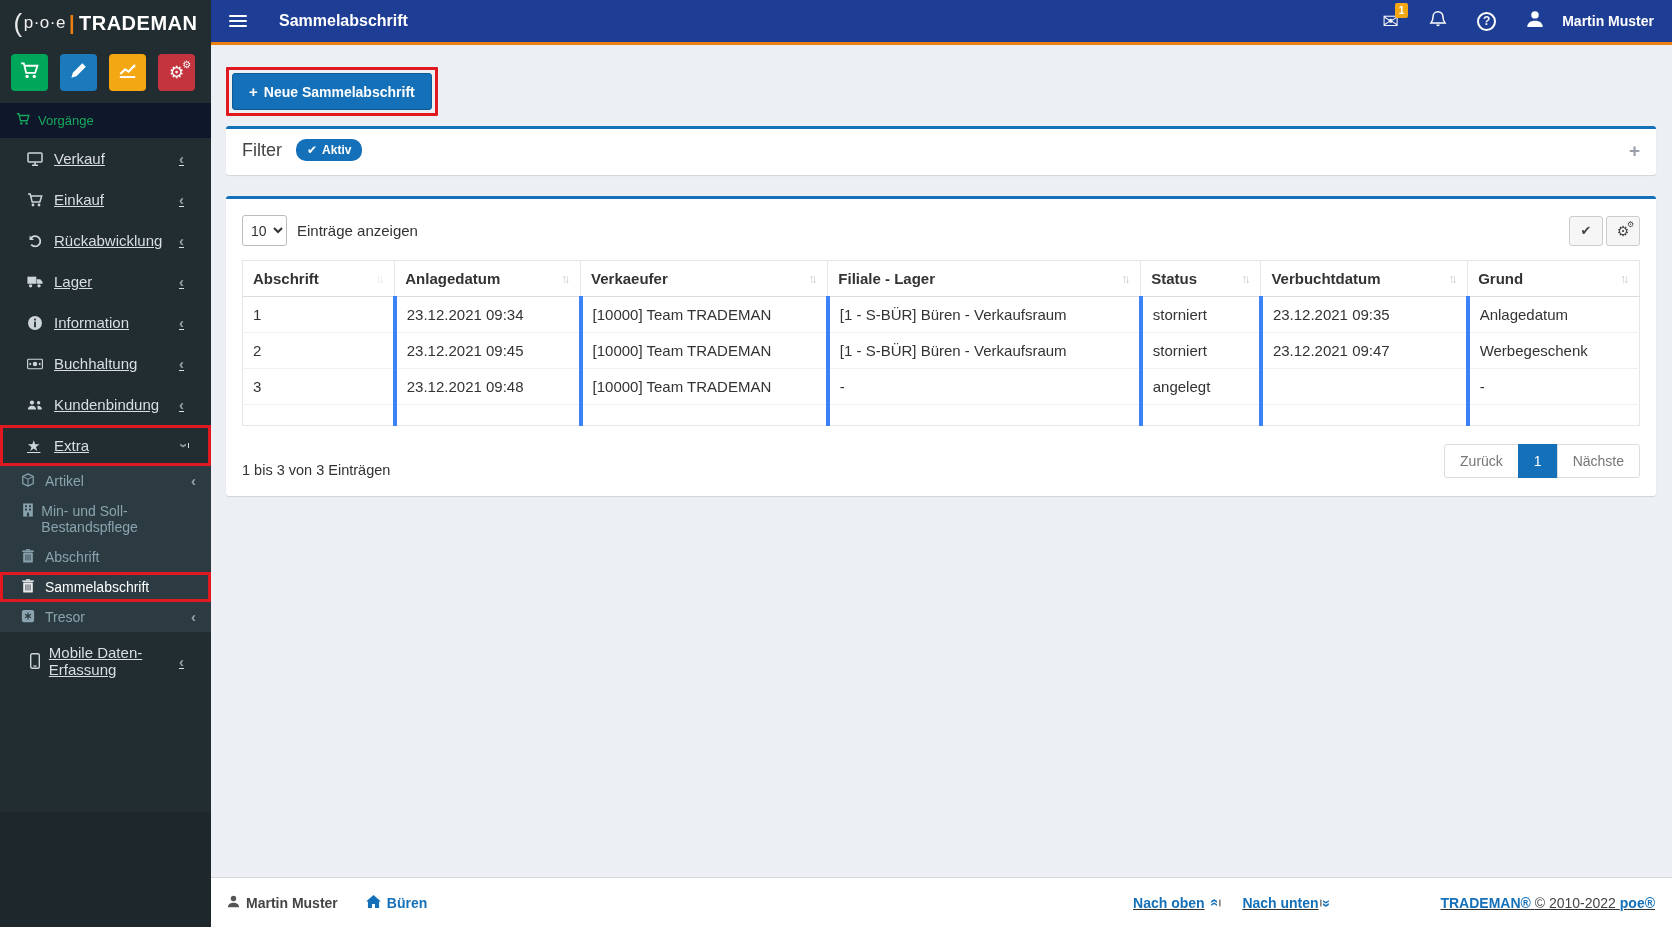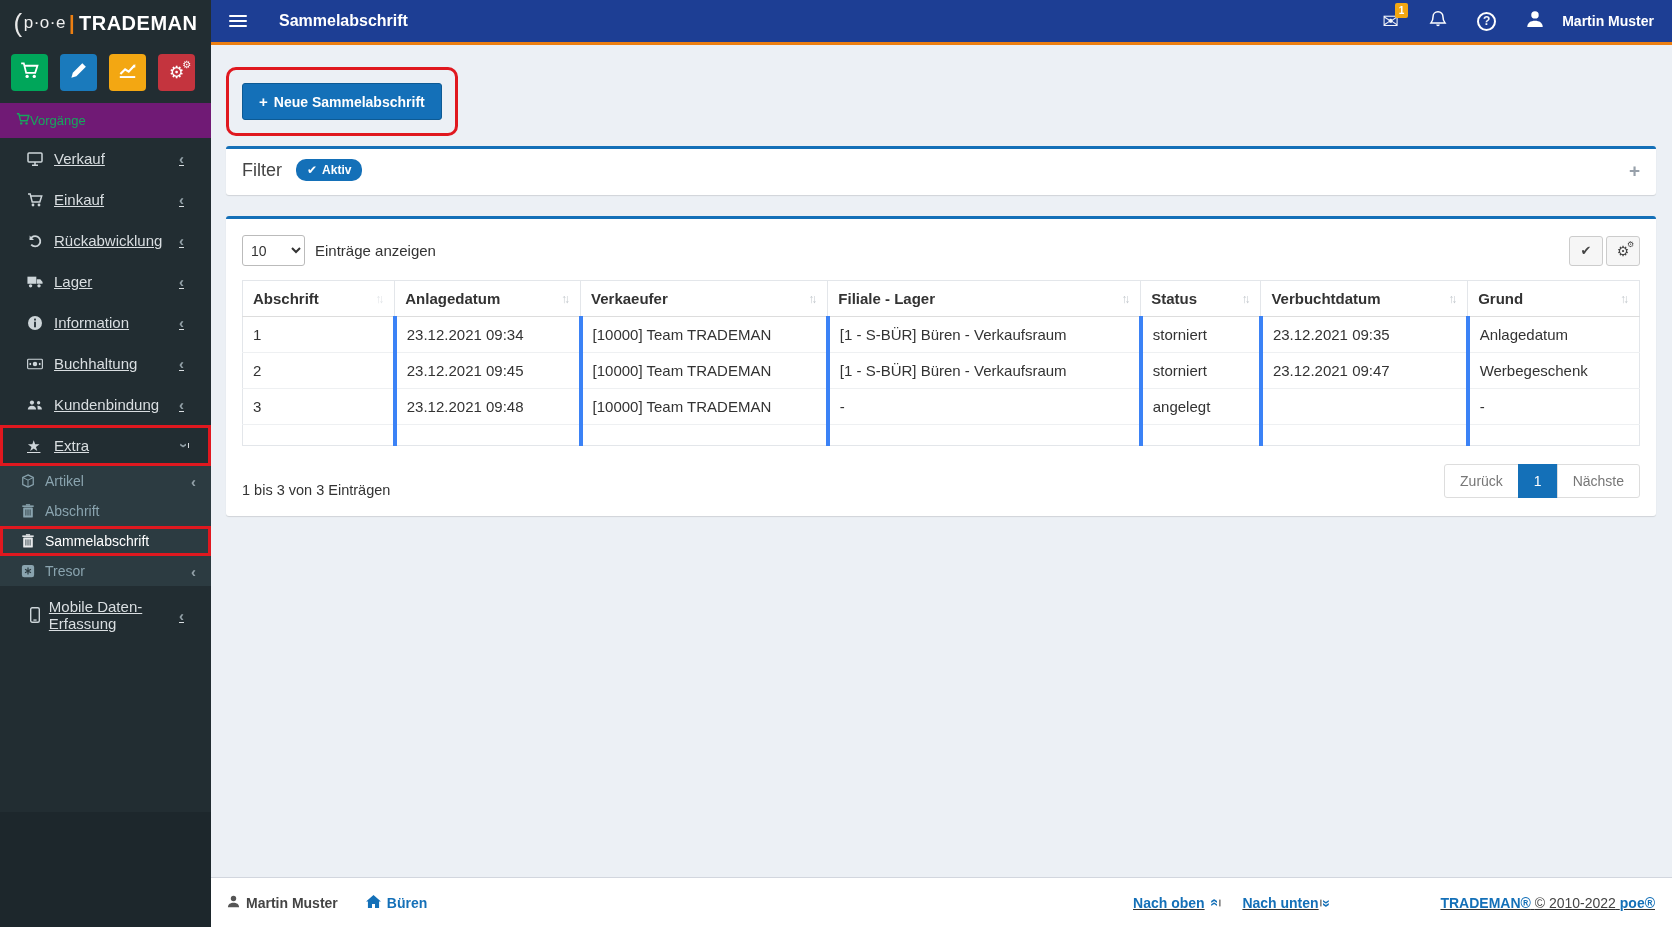--- a/index.html
+++ b/index.html
@@ -20,33 +20,33 @@
   .logo .brand { font-weight:bold; font-size:20px; }
 
   .qbtns { display:flex; gap:12px; padding:8px 11px 12px 11px; }
   .qbtn { width:37px; height:37px; border-radius:4px; border:none; color:#fff; cursor:pointer;
           display:flex; align-items:center; justify-content:center; font-size:17px; }
   .qbtn svg { width:19px; height:19px; }
   .gear-duo { position:relative; line-height:1; }
   .gear-duo .g1 { font-size:17px; }
   .gear-duo .g2 { font-size:10px; position:absolute; top:-4px; right:-7px; }
 
-  .side-header { background:#701a75; color:#15a85c; font-size:13px; padding:9px 16px;
-                 display:flex; align-items:center; gap:0; }
+  .side-header { background:#0f172a; color:#15a85c; font-size:13px; padding:9px 16px;
+                 display:flex; align-items:center; gap:8px; }
   .side-header svg { width:14px; height:14px; }
 
   .mi { display:flex; align-items:center; padding:12px 27px; color:#d9dee1; font-size:15px; cursor:pointer;text-decoration:underline; }
   .mi-ic { width:27px; display:inline-flex; align-items:center; color:#cdd5d9; }
   .mi-ic svg { width:16px; height:16px; }
   .mi-ic .uni { font-size:15px; line-height:1; }
   .chev { margin-left:auto; color:#93a1a8; font-size:15px; font-weight:bold; display:inline-block; line-height:1; }
   .chev.down { transform:rotate(-90deg); }
 
   .treeview { background:#2c3b41; }
-  .tv { display:flex; align-items:center; padding:7px 15px 7px 21px; color:#8aa4af; font-size:14px; cursor:pointer; }
+  .tv { display:flex; align-items:flex-start; padding:7px 15px 7px 21px; color:#8aa4af; font-size:14px; cursor:pointer; }
   .tv .mi-ic { width:24px; color:#8aa4af; }
   .tv .mi-ic svg { width:14px; height:14px; }
   .tv.active { color:#fff; }
   .tv.active .mi-ic { color:#e8eaec; }
 
   .annot-row { box-shadow: inset 0 0 0 3px #e0181f; }
   .sidebar-bottom { margin-top:auto; height:115px; background:#1d272c; }
 
   
   .main { flex:1; display:flex; flex-direction:column; min-width:0; }
@@ -60,36 +60,36 @@
   .tb-ic svg { width:18px; height:18px; }
   .mail-glyph { font-size:20px; line-height:1; }
   .badge-mail { position:absolute; top:-8px; right:-9px; background:#f3a712; color:#fff; font-size:10px;
                 font-weight:bold; padding:1px 4px; border-radius:2px; line-height:1.3; }
   .q-ic { width:19px; height:19px; border:2px solid #fff; border-radius:50%; font-size:12px; font-weight:bold;
           display:flex; align-items:center; justify-content:center; }
   .tb-user { font-weight:bold; font-size:14px; margin-left:-12px; }
 
   .content { flex:1; padding:22px 16px 0 15px; overflow:hidden; }
 
-  .annot-box { display:inline-block; border:3px solid #e0181f; border-radius:10px; padding:13px; }
+  .annot-box { display:inline-block; border:3px solid #e0181f; border-radius:1px; padding:3px; }
   .new-btn { background:#1470b8; border:1px solid #0d5a94; color:#fff; font-weight:bold; font-size:14px;
              padding:9px 16px; border-radius:3px; cursor:pointer; font-family:inherit; }
   .new-btn .plus { font-weight:bold; margin-right:6px; font-size:15px; }
 
   .card { background:#fff; border-top:3px solid #1470b8; border-radius:3px;
           box-shadow:0 1px 1px rgba(0,0,0,0.12); }
   .filter-card { margin-top:10px; padding:10px 16px 14px 16px; display:flex; align-items:center; }
   .filter-title { font-size:18px; color:#444; }
   .badge-aktiv { margin-left:14px; background:#1470b8; color:#fff; font-size:12px; font-weight:bold;
                  border-radius:10px; padding:4px 11px; display:inline-flex; align-items:center; gap:5px; }
   .plus-ic { margin-left:auto; color:#97a0aa; font-size:19px; font-weight:bold; cursor:pointer; line-height:1; }
 
   .table-card { margin-top:21px; padding:12px 16px 18px 16px; }
   .table-top { display:flex; align-items:center; margin:4px 0 14px 0; }
-  .len-select { width:63px; height:31px; border:1px solid #bbb; border-radius:3px; font-size:14px;
+  .len-select { width:45px; height:31px; border:1px solid #bbb; border-radius:3px; font-size:14px;
                 color:#333; padding:2px 4px; background:#fff; font-family:inherit; }
   .len-label { margin-left:10px; font-size:15px; color:#333; }
   .tt-btns { margin-left:auto; display:flex; gap:3px; }
   .tbtn { min-width:34px; height:30px; border:1px solid #ccc; background:#f6f6f6; border-radius:3px;
           color:#444; font-size:13px; cursor:pointer; display:flex; align-items:center; justify-content:center; }
   .tbtn .gear-duo .g1 { font-size:14px; } .tbtn .gear-duo .g2 { font-size:8px; top:-3px; right:-5px;}
 
   table.data { width:100%; border-collapse:collapse; font-size:15px; color:#333;
                border:1px solid #e3e6ea; table-layout:fixed; }
   table.data th { font-weight:bold; text-align:left; padding:9px 10px; border-left:1px solid #e3e6ea;
@@ -264,20 +264,35 @@
       <div class="treeview">
         <div class="tv">
           <span class="mi-ic">
               <svg viewBox="0 0 16 16" fill="none">
                 <path d="M8 1l6 3v8l-6 3-6-3V4z" stroke="currentColor" stroke-width="1.4"></path>
                 <path d="M2 4l6 3 6-3M8 7v8" stroke="currentColor" stroke-width="1.1"></path>
               </svg>
             </span>
           <span>Artikel</span>
           <span class="chev">‹</span>
+        </div>
+        <div class="tv">
+          <span class="mi-ic">
+              <svg viewBox="0 0 14 16">
+                <rect x="1.5" y="0.5" width="11" height="15" fill="currentColor"></rect>
+                <g fill="#2c3b41">
+                  <rect x="3.6" y="2.6" width="2.2" height="2.2"></rect>
+                  <rect x="8.2" y="2.6" width="2.2" height="2.2"></rect>
+                  <rect x="3.6" y="6.4" width="2.2" height="2.2"></rect>
+                  <rect x="8.2" y="6.4" width="2.2" height="2.2"></rect>
+                  <rect x="5.8" y="11" width="2.4" height="4.5"></rect>
+                </g>
+              </svg>
+            </span>
+          <span>Min- und Soll-Bestandspflege</span>
         </div>
         <div class="tv">
           <span class="mi-ic">
               <svg viewBox="0 0 14 16">
                 <rect x="1.5" y="4" width="11" height="11.5" rx="1" fill="currentColor"></rect>
                 <rect x="0.5" y="1.6" width="13" height="1.8" fill="currentColor"></rect>
                 <rect x="4.6" y="0.2" width="4.8" height="1.6" fill="currentColor"></rect>
                 <g stroke="#2c3b41" stroke-width="1">
                   <path d="M4.6 6.2v7M7 6.2v7M9.4 6.2v7"></path>
                 </g>

